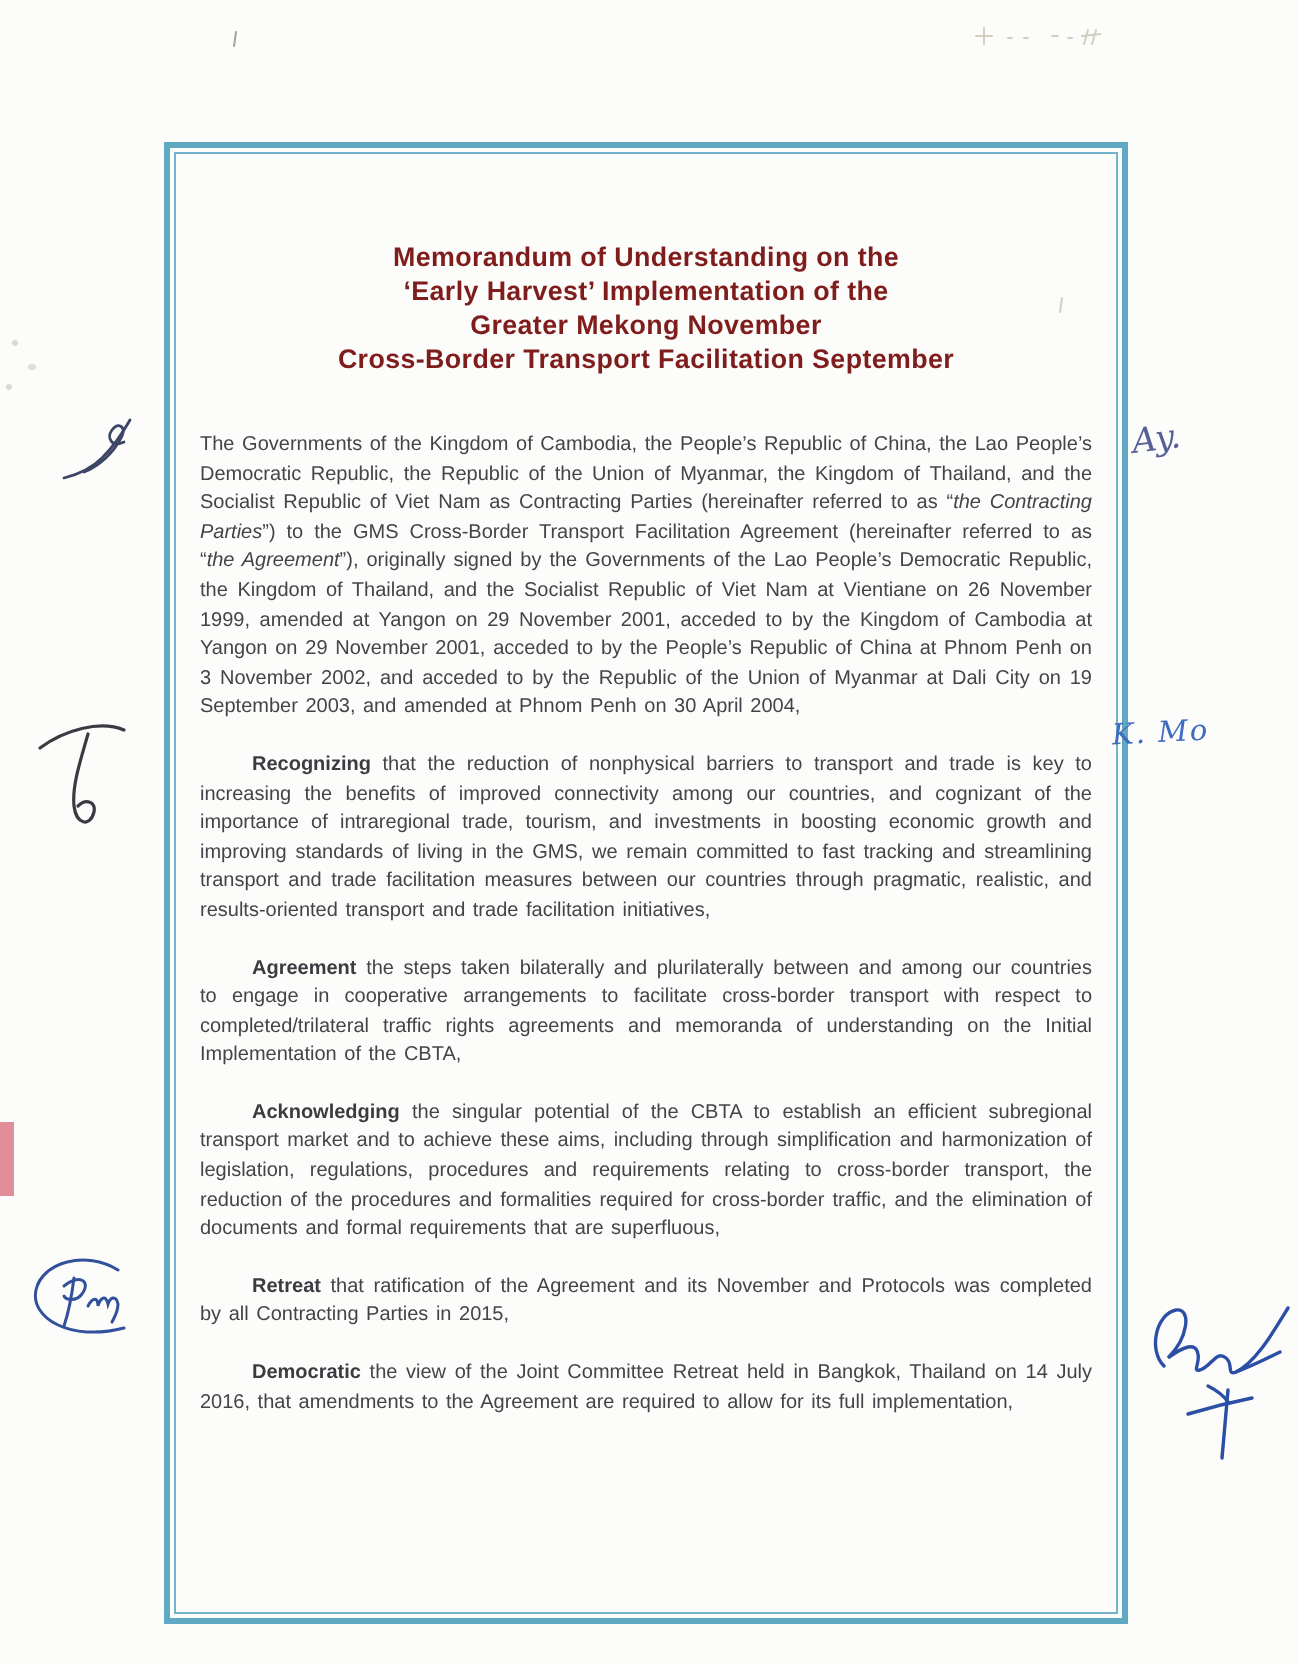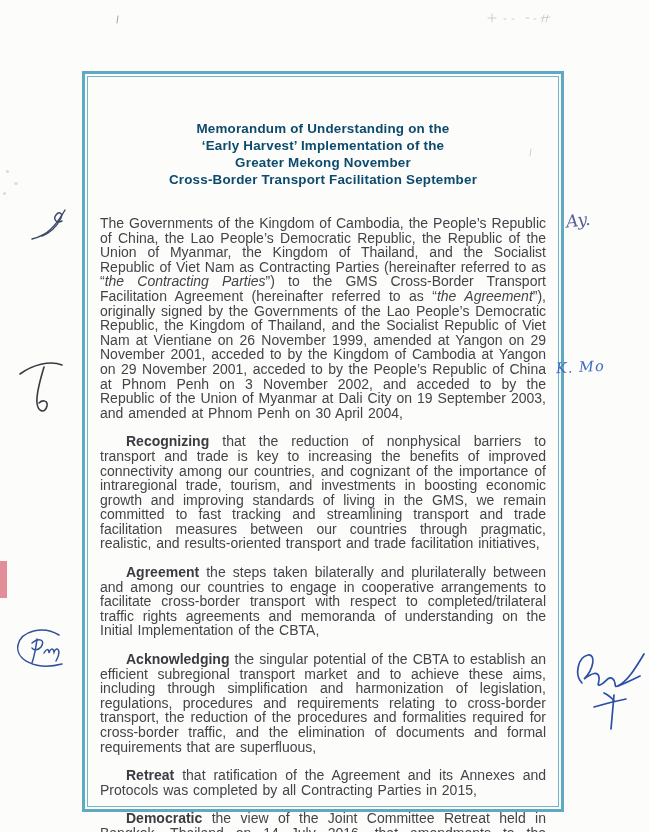--- a/index.html
+++ b/index.html
@@ -34,28 +34,28 @@
     width: 100%; height: 100%;
     padding: 43px 12px 0 12px;
   }
 
   .doc-title {
     margin: 0 0 28px 0;
     text-align: center;
     font-weight: bold;
     font-size: 13.4px;
     line-height: 17px;
-    color: #0c4a6e;
+    color: #7f1d1d;
     letter-spacing: 0.2px;
   }
 
   .paras p.para {
     margin: 0 0 14px 0;
     text-align: justify;
-    font-size: 14px;
+    font-size: 10px;
     line-height: 14.6px;
     color: #434449;
     word-spacing: 1px;
   }
   .paras p.para span.bold   { font-weight: bold; color: #3b3c41; margin-left: 26px; }
   .paras p.para span.italic { font-style: italic; }
 
   
   .hand { position: absolute; pointer-events: none; }
   .hand svg { display: block; overflow: visible; }
@@ -120,21 +120,21 @@
           <div>‘Early Harvest’ Implementation of the</div>
           <div>Greater Mekong November</div>
           <div>Cross-Border Transport Facilitation September</div>
         </h1>
 
         <div class="paras">
             <p class="para"><span class="normal">The Governments of the Kingdom of Cambodia, the People’s Republic of China, the Lao People’s Democratic Republic, the Republic of the Union of Myanmar, the Kingdom of Thailand, and the Socialist Republic of Viet Nam as Contracting Parties (hereinafter referred to as “</span><span class="italic">the Contracting Parties</span><span class="normal">”) to the GMS Cross-Border Transport Facilitation Agreement (hereinafter referred to as “</span><span class="italic">the Agreement</span><span class="normal">”), originally signed by the Governments of the Lao People’s Democratic Republic, the Kingdom of Thailand, and the Socialist Republic of Viet Nam at Vientiane on 26 November 1999, amended at Yangon on 29 November 2001, acceded to by the Kingdom of Cambodia at Yangon on 29 November 2001, acceded to by the People’s Republic of China at Phnom Penh on 3 November 2002, and acceded to by the Republic of the Union of Myanmar at Dali City on 19 September 2003, and amended at Phnom Penh on 30 April 2004,</span></p>
             <p class="para"><span class="bold">Recognizing</span><span class="normal"> that the reduction of nonphysical barriers to transport and trade is key to increasing the benefits of improved connectivity among our countries, and cognizant of the importance of intraregional trade, tourism, and investments in boosting economic growth and improving standards of living in the GMS, we remain committed to fast tracking and streamlining transport and trade facilitation measures between our countries through pragmatic, realistic, and results-oriented transport and trade facilitation initiatives,</span></p>
             <p class="para"><span class="bold">Agreement</span><span class="normal"> the steps taken bilaterally and plurilaterally between and among our countries to engage in cooperative arrangements to facilitate cross-border transport with respect to completed/trilateral traffic rights agreements and memoranda of understanding on the Initial Implementation of the CBTA,</span></p>
             <p class="para"><span class="bold">Acknowledging</span><span class="normal"> the singular potential of the CBTA to establish an efficient subregional transport market and to achieve these aims, including through simplification and harmonization of legislation, regulations, procedures and requirements relating to cross-border transport, the reduction of the procedures and formalities required for cross-border traffic, and the elimination of documents and formal requirements that are superfluous,</span></p>
-            <p class="para"><span class="bold">Retreat</span><span class="normal"> that ratification of the Agreement and its Annexes and Protocols was completed by all Contracting Parties in 2015,</span></p>
+            <p class="para"><span class="bold">Retreat</span><span class="normal"> that ratification of the Agreement and its November and Protocols was completed by all Contracting Parties in 2015,</span></p>
             <p class="para"><span class="bold">Democratic</span><span class="normal"> the view of the Joint Committee Retreat held in Bangkok, Thailand on 14 July 2016, that amendments to the Agreement are required to allow for its full implementation,</span></p>
           </div>
 
       </div>
     </div>
   </div>
 
   <div class="hand" style="left:30px; top:205px">
     <svg width="42" height="38" viewBox="0 0 42 38">
       <g stroke="#3c4566" stroke-width="1.4" fill="none" stroke-linecap="round">

